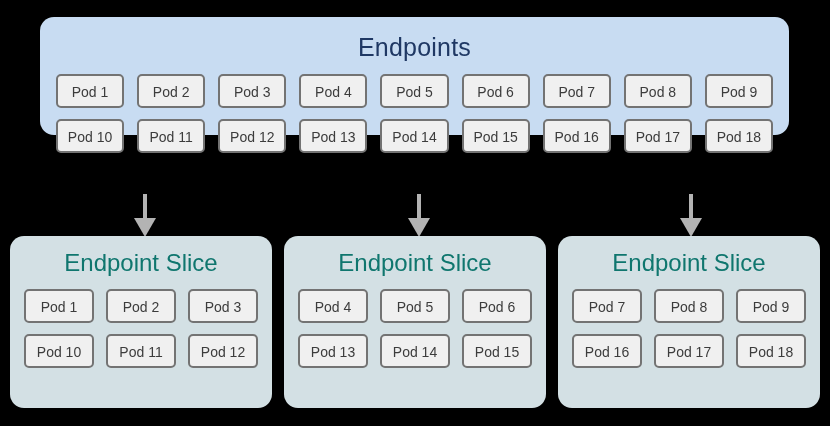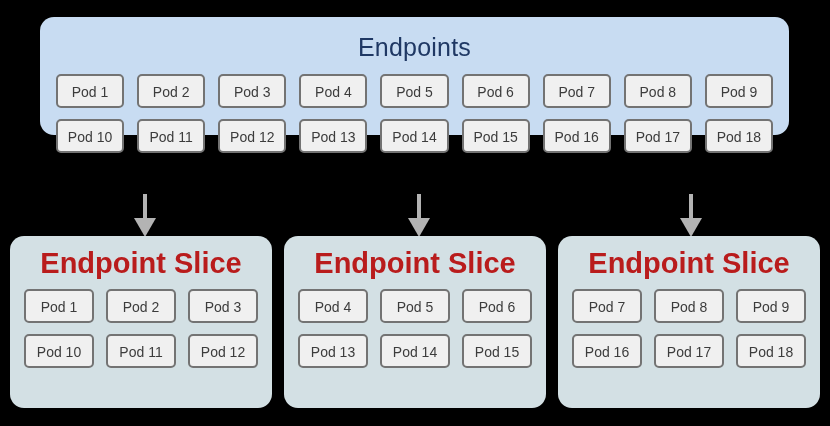--- a/index.html
+++ b/index.html
@@ -89,25 +89,25 @@
     position: absolute;
     top: 236px;
     width: 262px;
     height: 172px;
     background: #d3e0e4;
     border-radius: 14px;
     box-sizing: border-box;
   }
   .slice-title {
     text-align: center;
-    color: #b91c1c;
-    font-size: 29px;
+    color: #0f766e;
+    font-size: 24px;
     line-height: 28px;
     padding-top: 13px;
-    font-weight: 700;
+    font-weight: 400;
   }
   .pod-grid-slice {
     display: grid;
     grid-template-columns: repeat(3, 1fr);
     column-gap: 12px;
     row-gap: 11px;
     padding: 12px 14px 0 14px;
     box-sizing: border-box;
   }
 </style>

